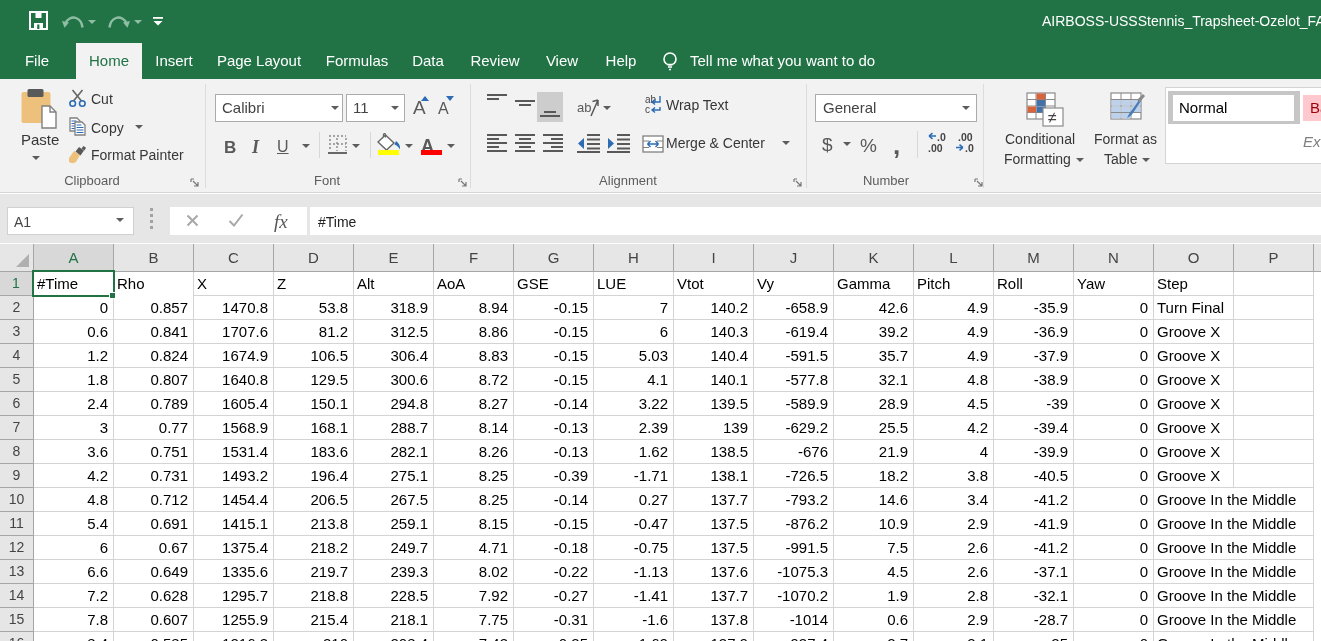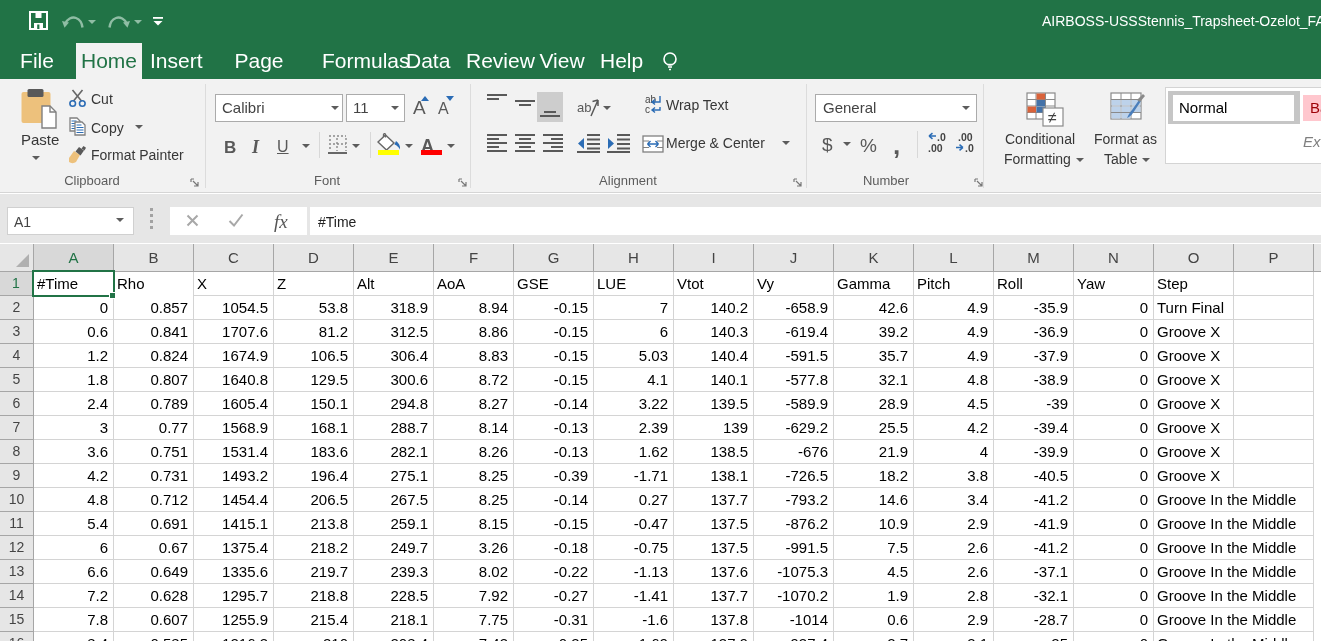--- a/index.html
+++ b/index.html
@@ -2,21 +2,21 @@
 <html><head><meta charset="utf-8"><style>
 *{margin:0;padding:0;box-sizing:border-box}
 body{width:1321px;height:641px;overflow:hidden}
 #app{position:relative;width:1321px;height:641px;font-family:"Liberation Sans",sans-serif;background:#fff;overflow:hidden}
 .abs{position:absolute}
 
 .titlebar{position:absolute;left:0;top:0;width:1321px;height:43px;background:#217346}
 .title{position:absolute;left:1042px;top:13px;color:#fff;font-size:14px;white-space:nowrap}
 
 .tabbar{position:absolute;left:0;top:43px;width:1321px;height:36px;background:#217346}
-.tab{position:absolute;top:0;height:36px;line-height:36px;color:#fff;font-size:21px;text-align:center}
+.tab{position:absolute;top:0;height:36px;line-height:36px;color:#fff;font-size:15px;text-align:center}
 .tabsel{background:#f2f2f2;color:#217346}
 
 .ribbon{position:absolute;left:0;top:79px;width:1321px;height:114px;background:#f2f2f2;border-bottom:1px solid #d5d5d5}
 .gsep{position:absolute;top:5px;width:1px;height:104px;background:#dcdcdc}
 .glabel{position:absolute;top:173px;height:16px;font-size:13px;color:#5c5c5c;text-align:center}
 .launch{position:absolute;width:11px;height:11px}
 .btxt{position:absolute;font-size:14px;color:#373737;white-space:nowrap}
 .combo{position:absolute;background:#fff;border:1px solid #ababab;font-size:15px;color:#444}
 .caret2{position:absolute;width:0;height:0;border-left:4px solid transparent;border-right:4px solid transparent;border-top:4px solid #5c5c5c}
 
@@ -70,20 +70,21 @@
   <div class="tab" style="left:322px;width:70px">Formulas</div>
   <div class="tab" style="left:406px;width:44px">Data</div>
   <div class="tab" style="left:466px;width:58px">Review</div>
   <div class="tab" style="left:538px;width:48px">View</div>
   <div class="tab" style="left:600px;width:42px">Help</div>
 
   <svg class="abs" style="left:661px;top:8px" width="18" height="21" viewBox="0 0 18 21">
     <circle cx="9" cy="8" r="6" fill="none" stroke="#fff" stroke-width="1.6"></circle>
     <path d="M6.5 13.5 L11.5 13.5 M7 16 L11 16 M8 18.5 L10 18.5" stroke="#fff" stroke-width="1.4"></path>
   </svg>
+  <div class="tab" style="left:690px;width:220px;text-align:left">Tell me what you want to do</div>
 </div>
 
 <div class="ribbon">
   <div class="gsep" style="left:205px"></div>
   <div class="gsep" style="left:470px"></div>
   <div class="gsep" style="left:806px"></div>
   <div class="gsep" style="left:983px"></div>
 </div>
 
   <svg class="abs" style="left:19px;top:88px" width="38" height="41" viewBox="0 0 38 41">
@@ -336,21 +337,21 @@
 <div class="cell lft" style="left:674px;top:28px;width:80px;height:24px;line-height:23px">Vtot</div>
 <div class="cell lft" style="left:754px;top:28px;width:80px;height:24px;line-height:23px">Vy</div>
 <div class="cell lft" style="left:834px;top:28px;width:80px;height:24px;line-height:23px">Gamma</div>
 <div class="cell lft" style="left:914px;top:28px;width:80px;height:24px;line-height:23px">Pitch</div>
 <div class="cell lft" style="left:994px;top:28px;width:80px;height:24px;line-height:23px">Roll</div>
 <div class="cell lft" style="left:1074px;top:28px;width:80px;height:24px;line-height:23px">Yaw</div>
 <div class="cell lft" style="left:1154px;top:28px;width:80px;height:24px;line-height:23px">Step</div>
 <div class="cell" style="left:1234px;top:28px;width:80px;height:24px"></div>
 <div class="cell" style="left:34px;top:52px;width:80px;height:24px;line-height:23px">0</div>
 <div class="cell" style="left:114px;top:52px;width:80px;height:24px;line-height:23px">0.857</div>
-<div class="cell" style="left:194px;top:52px;width:80px;height:24px;line-height:23px">1054.5</div>
+<div class="cell" style="left:194px;top:52px;width:80px;height:24px;line-height:23px">1470.8</div>
 <div class="cell" style="left:274px;top:52px;width:80px;height:24px;line-height:23px">53.8</div>
 <div class="cell" style="left:354px;top:52px;width:80px;height:24px;line-height:23px">318.9</div>
 <div class="cell" style="left:434px;top:52px;width:80px;height:24px;line-height:23px">8.94</div>
 <div class="cell" style="left:514px;top:52px;width:80px;height:24px;line-height:23px">-0.15</div>
 <div class="cell" style="left:594px;top:52px;width:80px;height:24px;line-height:23px">7</div>
 <div class="cell" style="left:674px;top:52px;width:80px;height:24px;line-height:23px">140.2</div>
 <div class="cell" style="left:754px;top:52px;width:80px;height:24px;line-height:23px">-658.9</div>
 <div class="cell" style="left:834px;top:52px;width:80px;height:24px;line-height:23px">42.6</div>
 <div class="cell" style="left:914px;top:52px;width:80px;height:24px;line-height:23px">4.9</div>
 <div class="cell" style="left:994px;top:52px;width:80px;height:24px;line-height:23px">-35.9</div>
@@ -497,21 +498,21 @@
 <div class="cell" style="left:834px;top:268px;width:80px;height:24px;line-height:23px">10.9</div>
 <div class="cell" style="left:914px;top:268px;width:80px;height:24px;line-height:23px">2.9</div>
 <div class="cell" style="left:994px;top:268px;width:80px;height:24px;line-height:23px">-41.9</div>
 <div class="cell" style="left:1074px;top:268px;width:80px;height:24px;line-height:23px">0</div>
 <div class="cell lft" style="left:1154px;top:268px;width:160px;height:24px;line-height:23px">Groove In the Middle</div>
 <div class="cell" style="left:34px;top:292px;width:80px;height:24px;line-height:23px">6</div>
 <div class="cell" style="left:114px;top:292px;width:80px;height:24px;line-height:23px">0.67</div>
 <div class="cell" style="left:194px;top:292px;width:80px;height:24px;line-height:23px">1375.4</div>
 <div class="cell" style="left:274px;top:292px;width:80px;height:24px;line-height:23px">218.2</div>
 <div class="cell" style="left:354px;top:292px;width:80px;height:24px;line-height:23px">249.7</div>
-<div class="cell" style="left:434px;top:292px;width:80px;height:24px;line-height:23px">3.26</div>
+<div class="cell" style="left:434px;top:292px;width:80px;height:24px;line-height:23px">4.71</div>
 <div class="cell" style="left:514px;top:292px;width:80px;height:24px;line-height:23px">-0.18</div>
 <div class="cell" style="left:594px;top:292px;width:80px;height:24px;line-height:23px">-0.75</div>
 <div class="cell" style="left:674px;top:292px;width:80px;height:24px;line-height:23px">137.5</div>
 <div class="cell" style="left:754px;top:292px;width:80px;height:24px;line-height:23px">-991.5</div>
 <div class="cell" style="left:834px;top:292px;width:80px;height:24px;line-height:23px">7.5</div>
 <div class="cell" style="left:914px;top:292px;width:80px;height:24px;line-height:23px">2.6</div>
 <div class="cell" style="left:994px;top:292px;width:80px;height:24px;line-height:23px">-41.2</div>
 <div class="cell" style="left:1074px;top:292px;width:80px;height:24px;line-height:23px">0</div>
 <div class="cell lft" style="left:1154px;top:292px;width:160px;height:24px;line-height:23px">Groove In the Middle</div>
 <div class="cell" style="left:34px;top:316px;width:80px;height:24px;line-height:23px">6.6</div>

